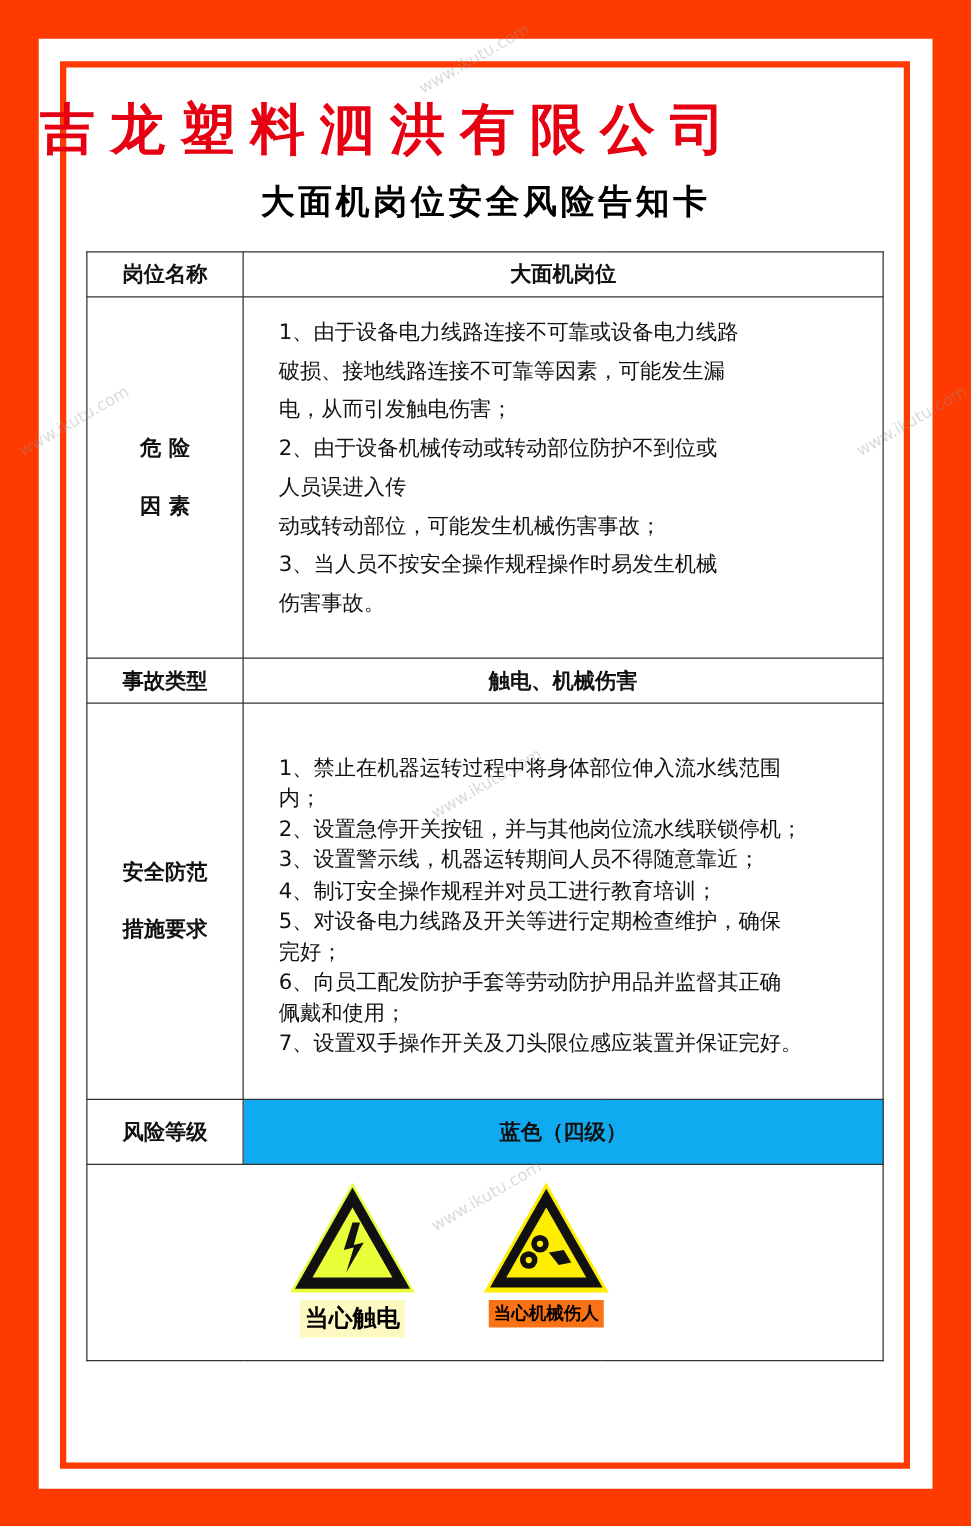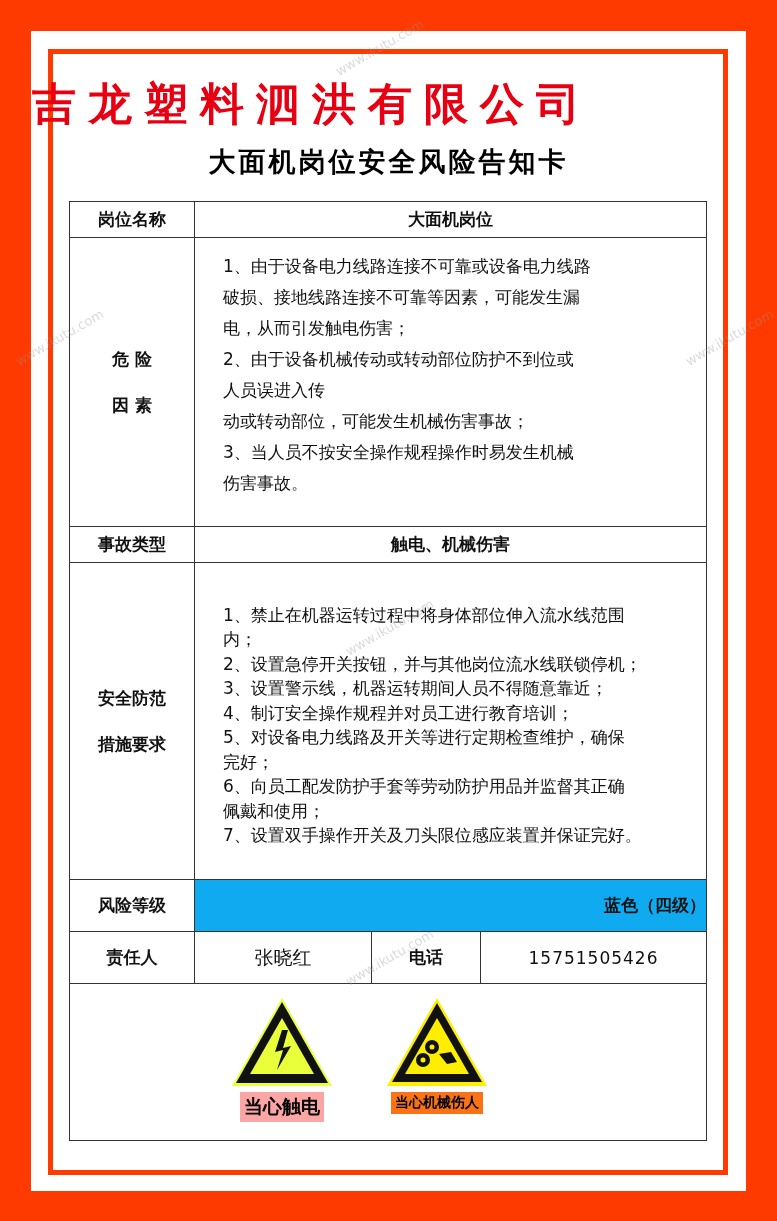--- a/index.html
+++ b/index.html
@@ -33,27 +33,27 @@
   table.card td {
     border:1.5px solid #333; padding:0; vertical-align:middle;
     color:#111; font-size:17px;
   }
   td.lbl { width:125px; text-align:center; font-weight:bold; font-size:17px; }
   td.val-center { text-align:center; font-weight:bold; font-size:17px; }
   .lbl-stack div { line-height:46px; }
   .hazards { padding:10px 14px 24px 28px !important; font-size:18.5px; line-height:31px; }
   .measures { padding:28px 14px 20px 28px !important; font-size:16.5px; line-height:24.5px; }
   .hazards p, .measures p { margin:0; }
-  td.risk { background:#10aaf0; text-align:right; font-weight:bold; font-size:18px; }
+  td.risk { background:#10aaf0; text-align:center; font-weight:bold; font-size:18px; }
   .phone { font-size:20px; letter-spacing:1px; text-align:center; }
   .signs { height:156px; position:relative; }
   .sign { position:absolute; top:12px; text-align:center; }
   .sign svg { display:block; margin:0 auto; }
   .sign .cap {
-    display:inline-block; background:#fca5a5; color:#000; font-weight:bold;
+    display:inline-block; background:#fef9c3; color:#000; font-weight:bold;
     padding:2px 4px; margin-top:4px;
   }
   .watermark {
     position:absolute; color:rgba(150,150,150,0.35); font-size:13px;
     transform:rotate(-30deg); pointer-events:none; white-space:nowrap;
   }
 </style>
 </head>
 <body>
 
@@ -110,26 +110,20 @@
       <p>完好；</p>
       <p>6、向员工配发防护手套等劳动防护用品并监督其正确</p>
       <p>佩戴和使用；</p>
       <p>7、设置双手操作开关及刀头限位感应装置并保证完好。</p>
     </td>
   </tr>
   <tr style="height:52px">
     <td class="lbl">风险等级</td>
     <td class="risk" colspan="3">蓝色（四级）</td>
   </tr>
-  <tr style="height:52px">
-    <td class="lbl">责任人</td>
-    <td style="text-align:center;font-size:19px">张晓红</td>
-    <td class="val-center">电话</td>
-    <td class="phone">15751505426</td>
-  </tr>
   <tr>
     <td colspan="4" class="signs">
       <div class="sign" style="left:160px">
         <svg width="104" height="92" viewBox="0 0 104 92">
           <polygon points="52,2 102,90 2,90" fill="#e9ff3a"></polygon>
           <polygon points="52,6 98,87 6,87" fill="#111"></polygon>
           <polygon points="52,22 84,78 20,78" fill="#e9ff3a"></polygon>
           <polygon points="52,34 45,56 53,54 47,74 61,50 53,52 58,34" fill="#111"></polygon>
         </svg>
         <span class="cap" style="font-size:19px">当心触电</span>

